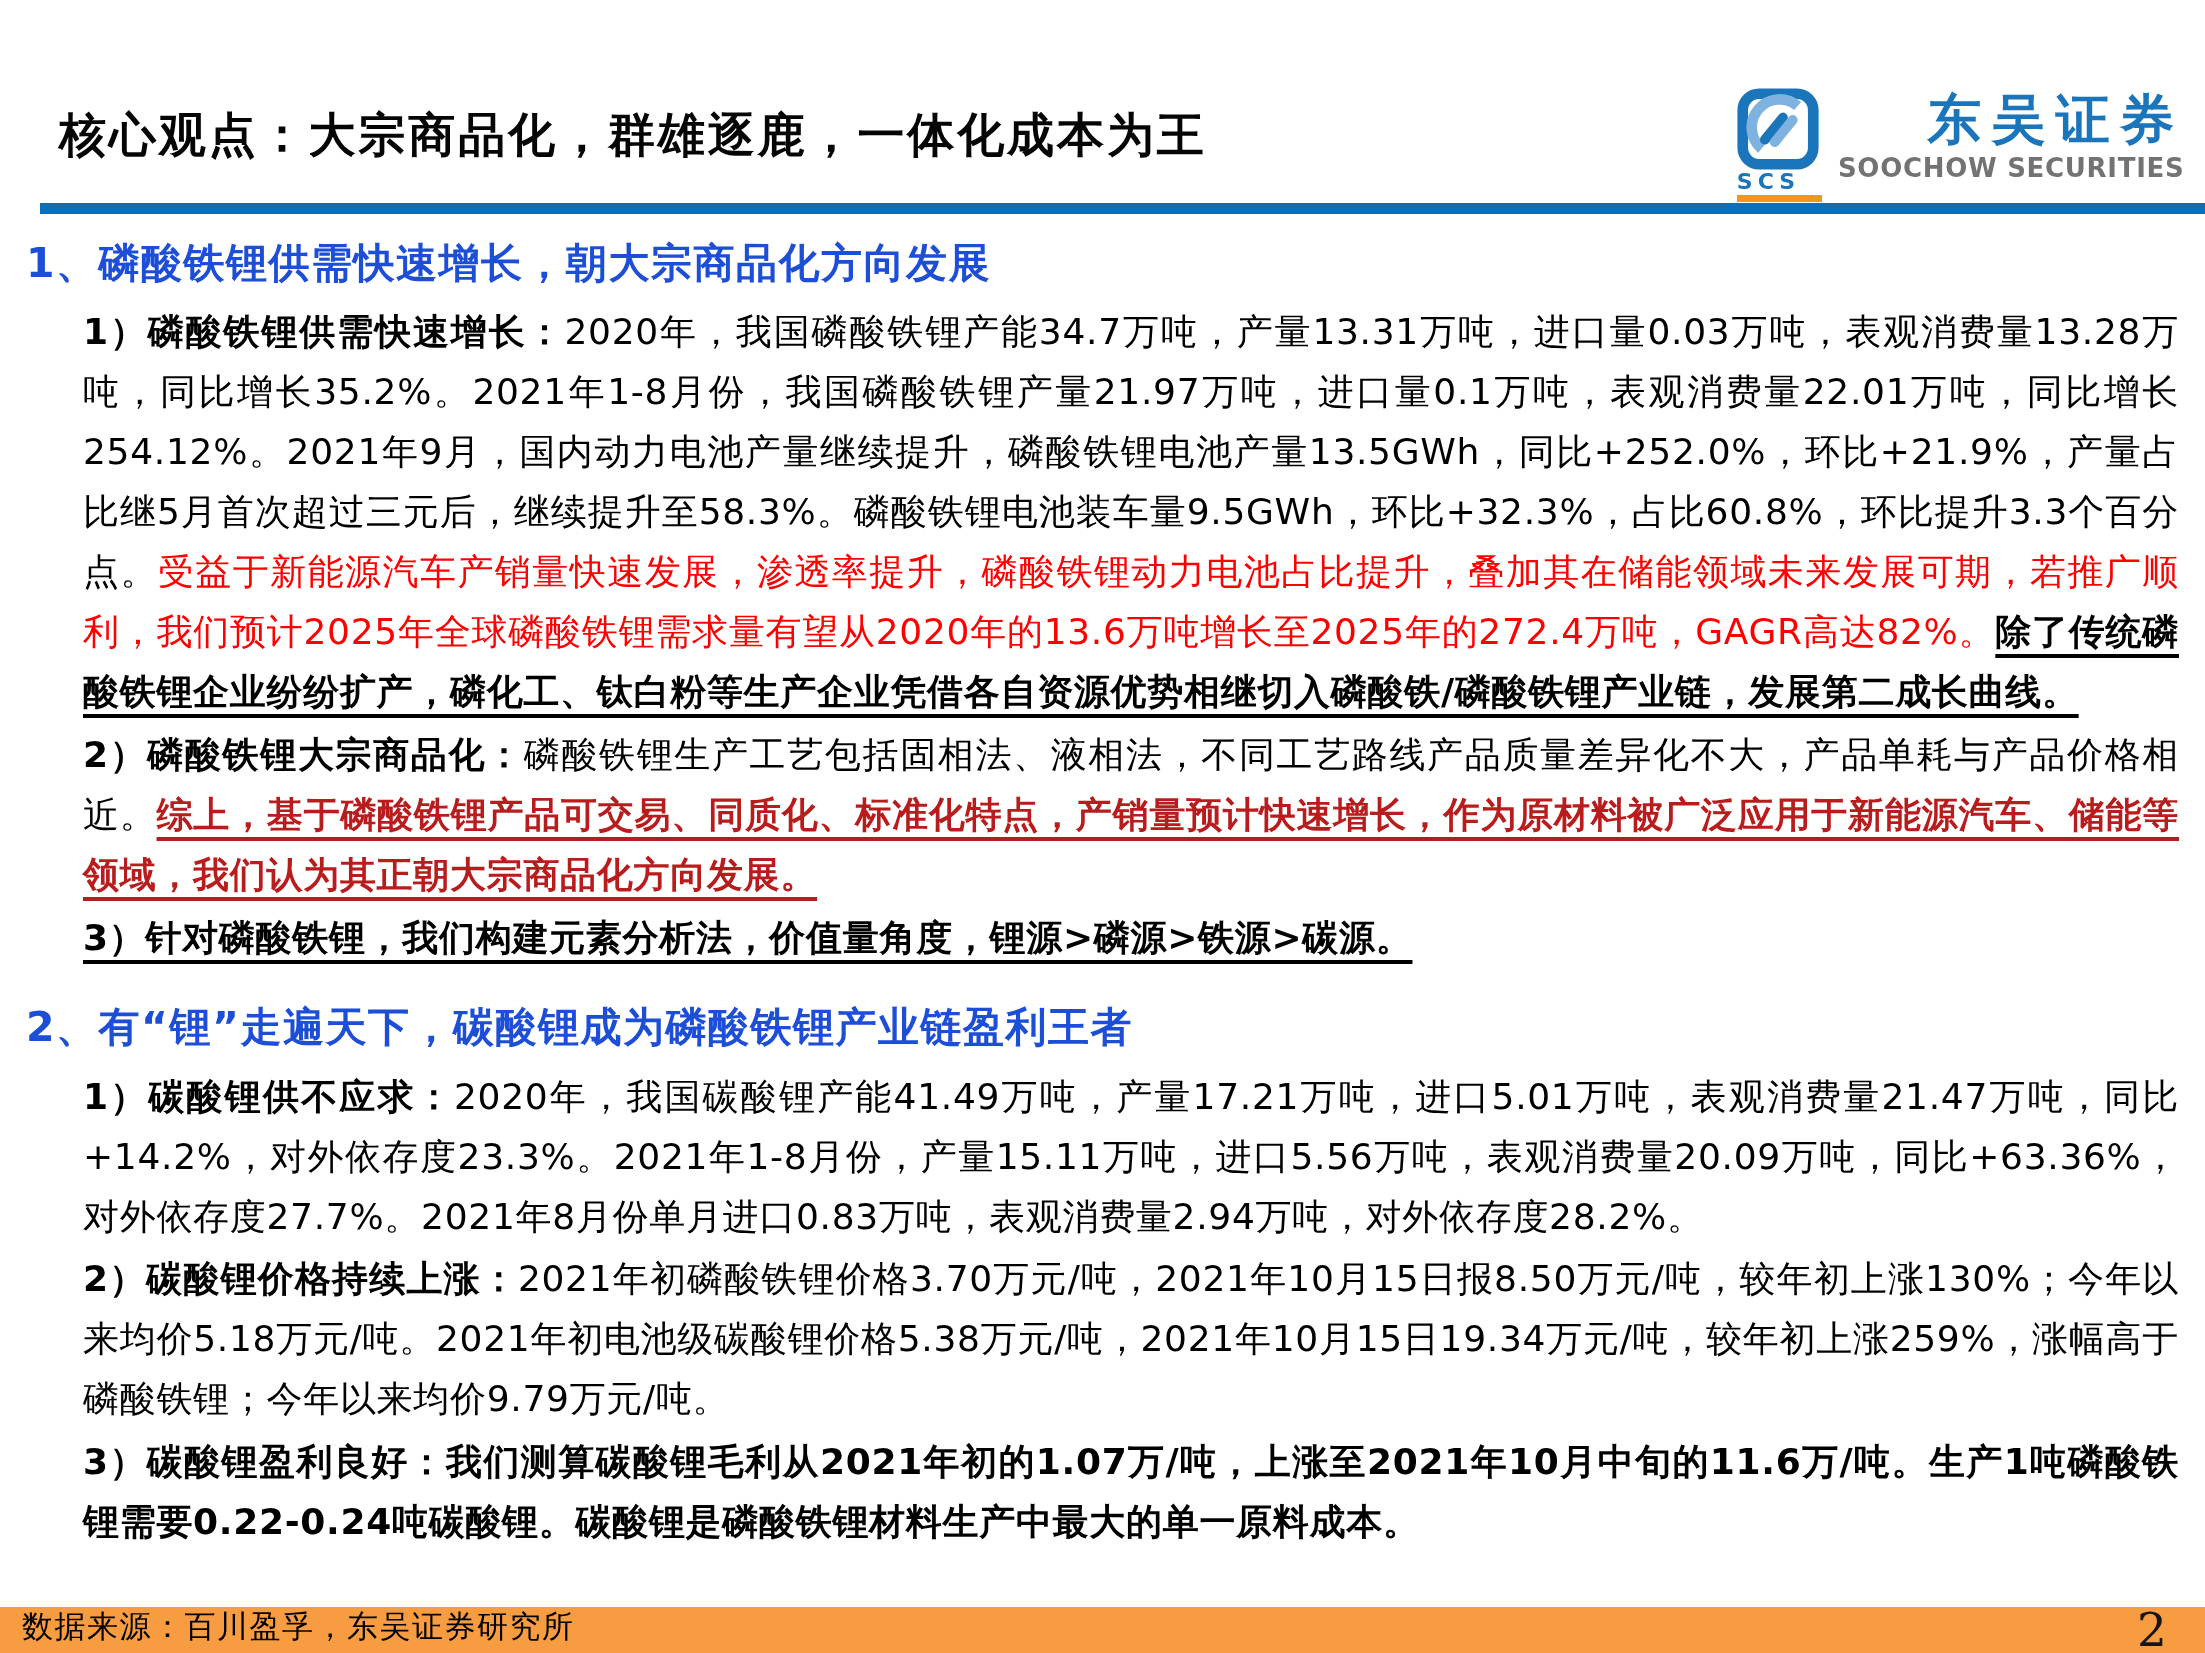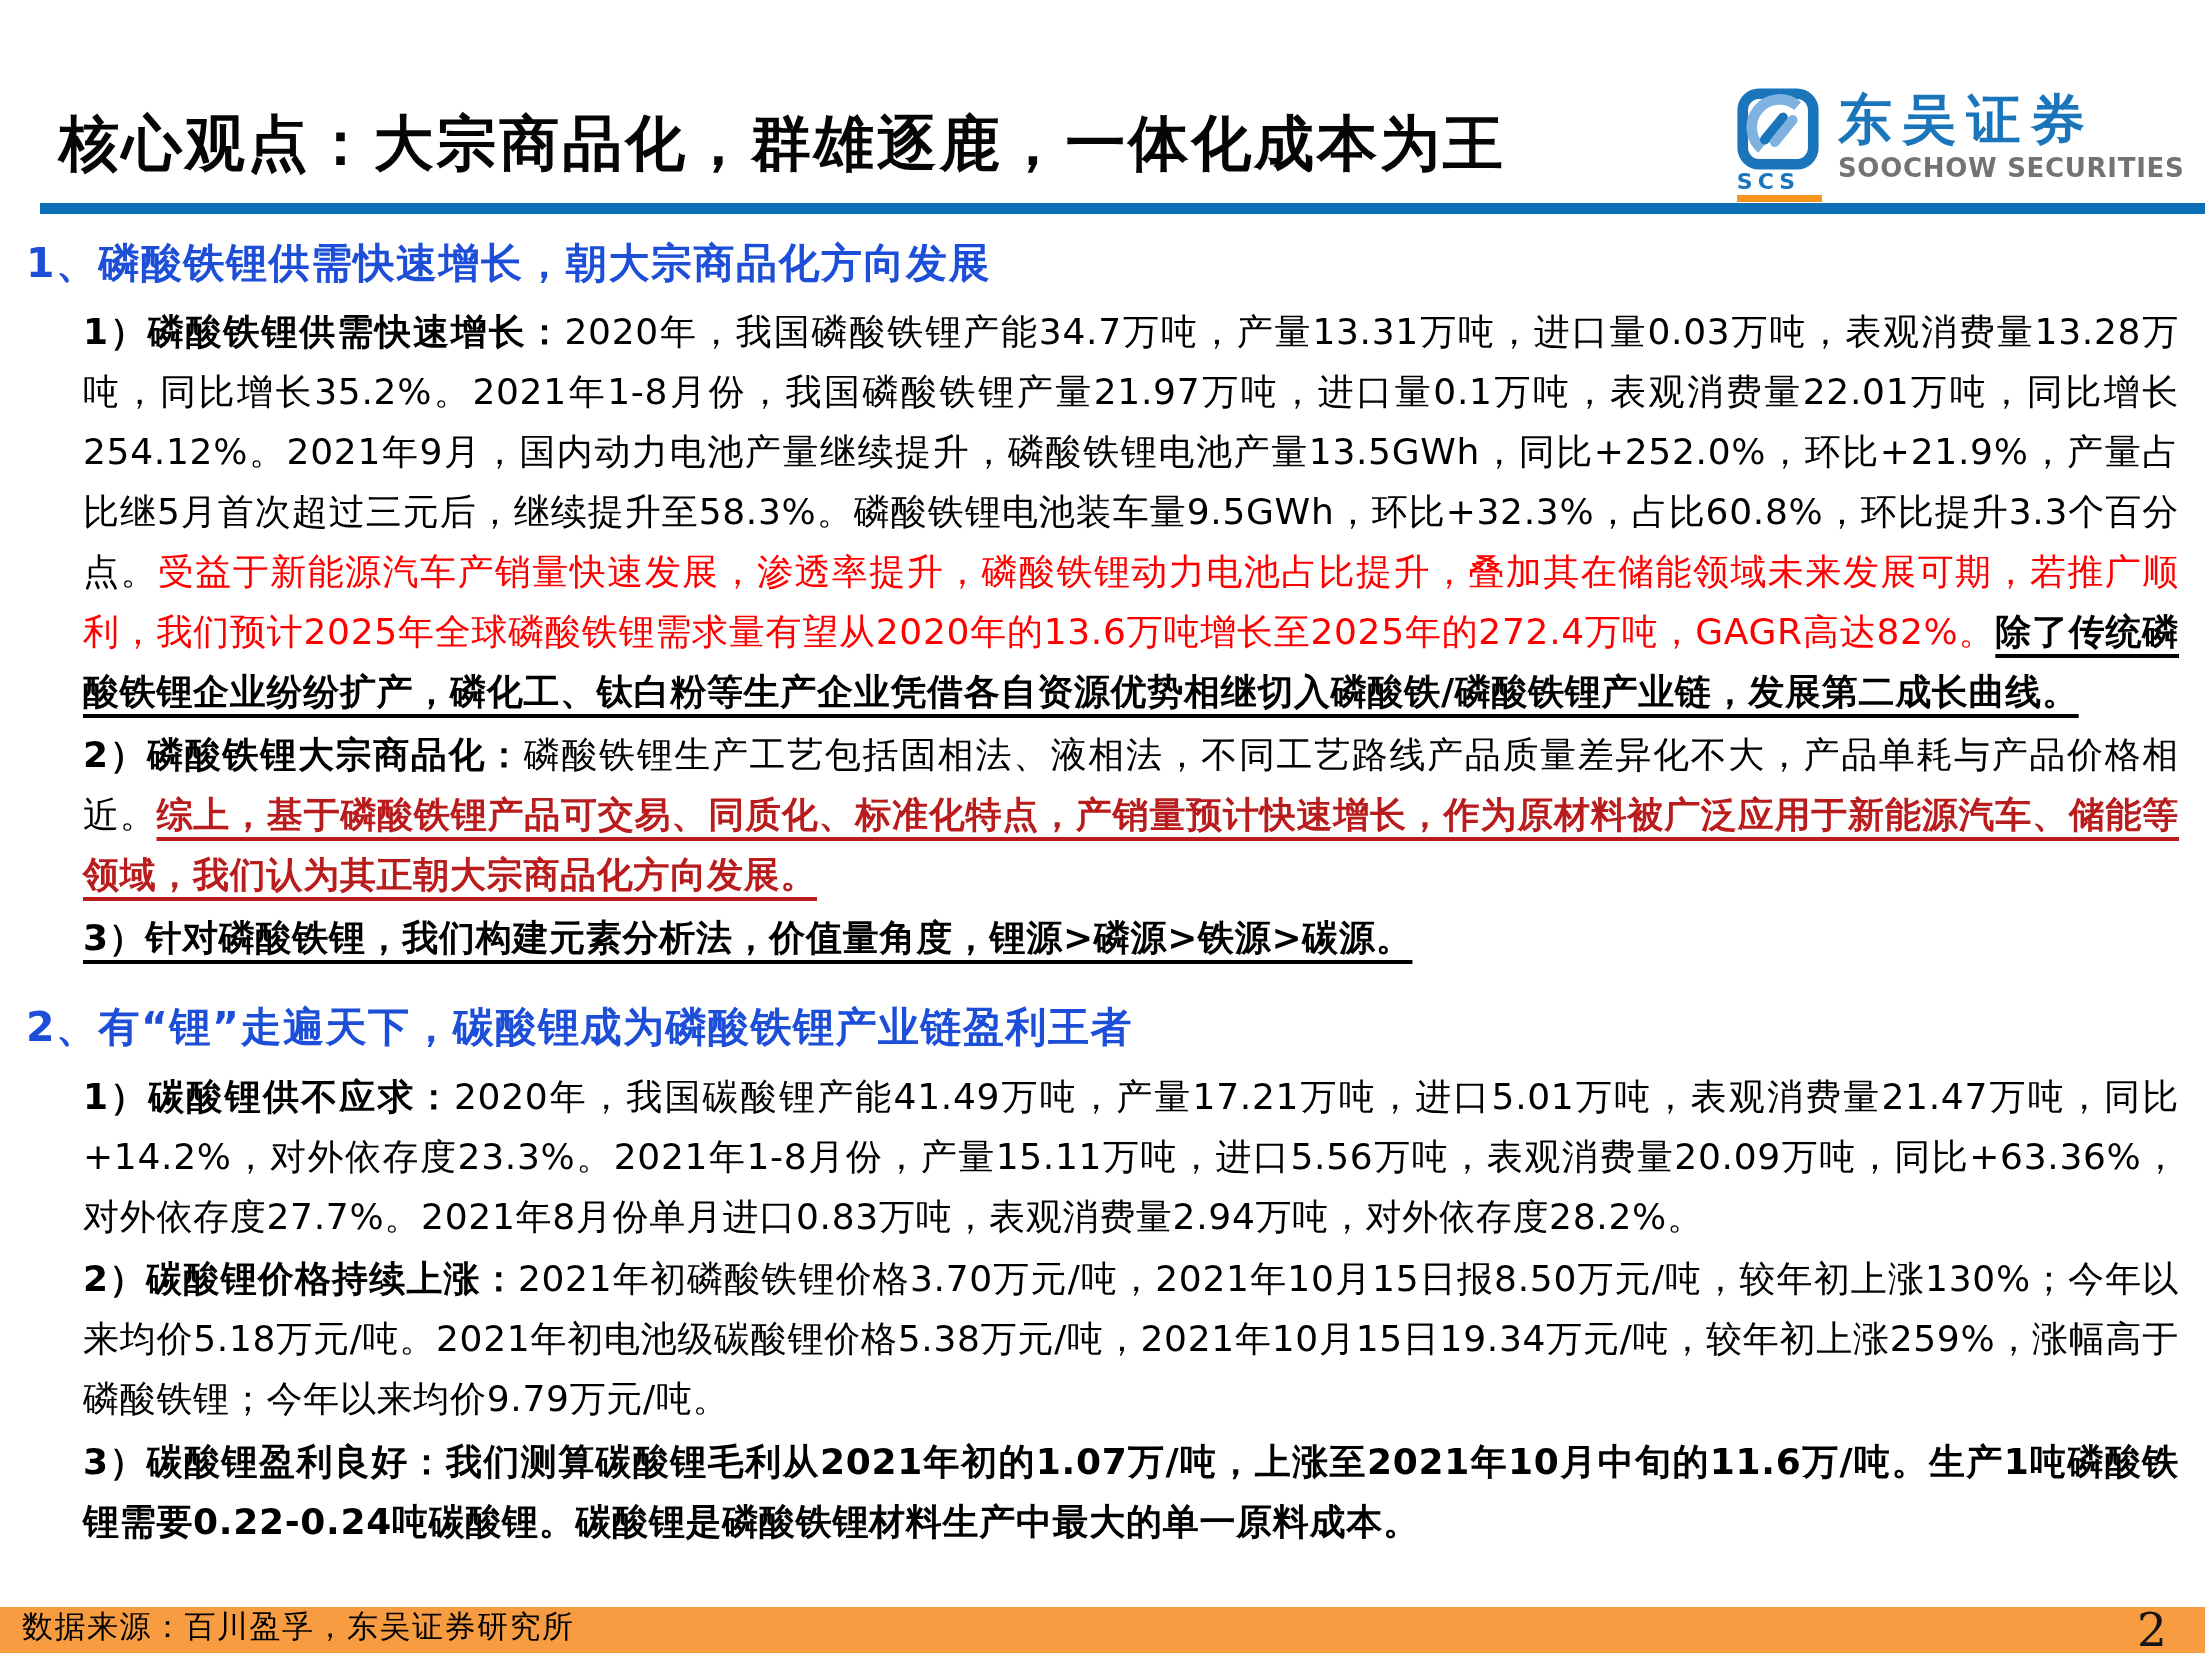--- a/index.html
+++ b/index.html
@@ -3,39 +3,40 @@
 <meta charset="utf-8">
 <style>
   html,body{margin:0;padding:0;background:#fff;}
   .slide{
     position:relative;width:2205px;height:1654px;background:#ffffff;overflow:hidden;
     font-family:"DejaVu Sans", sans-serif;color:#000;
   }
   
   .header-title{
     position:absolute;left:59px;top:104px;
-    font-size:60px;font-weight:bold;letter-spacing:2.9px;color:#050505;
+    font-size:47px;font-weight:bold;letter-spacing:2.9px;color:#050505;
     white-space:nowrap;
   }
   .header-rule{
     position:absolute;left:40px;right:0;top:203px;height:11px;background:#0c6fb7;
   }
   
   .logo{position:absolute;right:20.6px;top:88px;display:flex;align-items:flex-start;}
   .logo-mark{width:88px;display:flex;flex-direction:column;align-items:flex-start;}
   .logo-mark svg{width:82px;height:82px;display:block;}
   .logo-abbr{
     font-size:22px;font-weight:bold;color:#1b75bb;letter-spacing:5.1px;margin-top:-1.5px;
     font-family:"DejaVu Sans", sans-serif;
   }
   .logo-abbr-bar{width:85px;height:6.6px;background:#f7941d;margin-top:1.5px;}
   .logo-text{margin-left:13.2px;display:flex;flex-direction:column;}
   .logo-zh{
     font-size:54px;font-weight:bold;color:#1b75bb;letter-spacing:10.3px;line-height:63px;
     white-space:nowrap;
+    text-align:right;
   }
   .logo-en{
     font-size:26px;font-weight:bold;color:#737373;letter-spacing:0.7px;margin-top:1.5px;
     white-space:nowrap;
   }
   
   .content{position:absolute;left:26px;right:26px;top:232px;}
   .sec-heading{
     font-size:41px;font-weight:bold;line-height:63px;color:#1d4ed8;
     margin:0 0 7.4px 0;letter-spacing:1.5px;white-space:nowrap;

